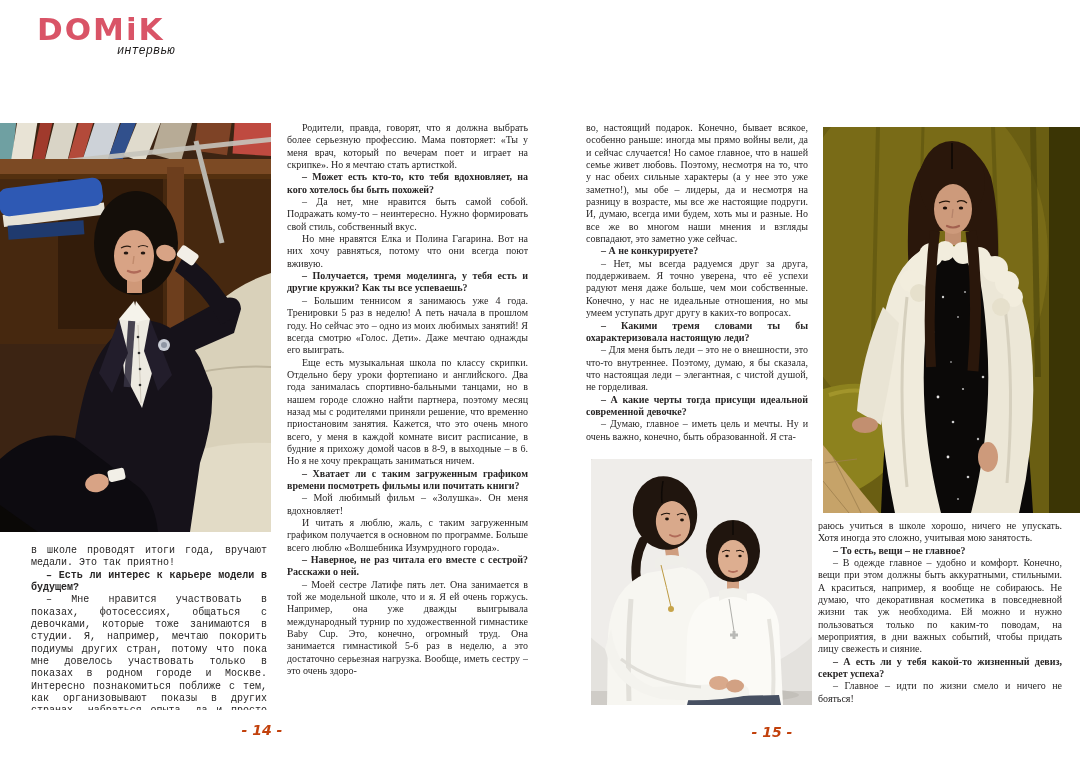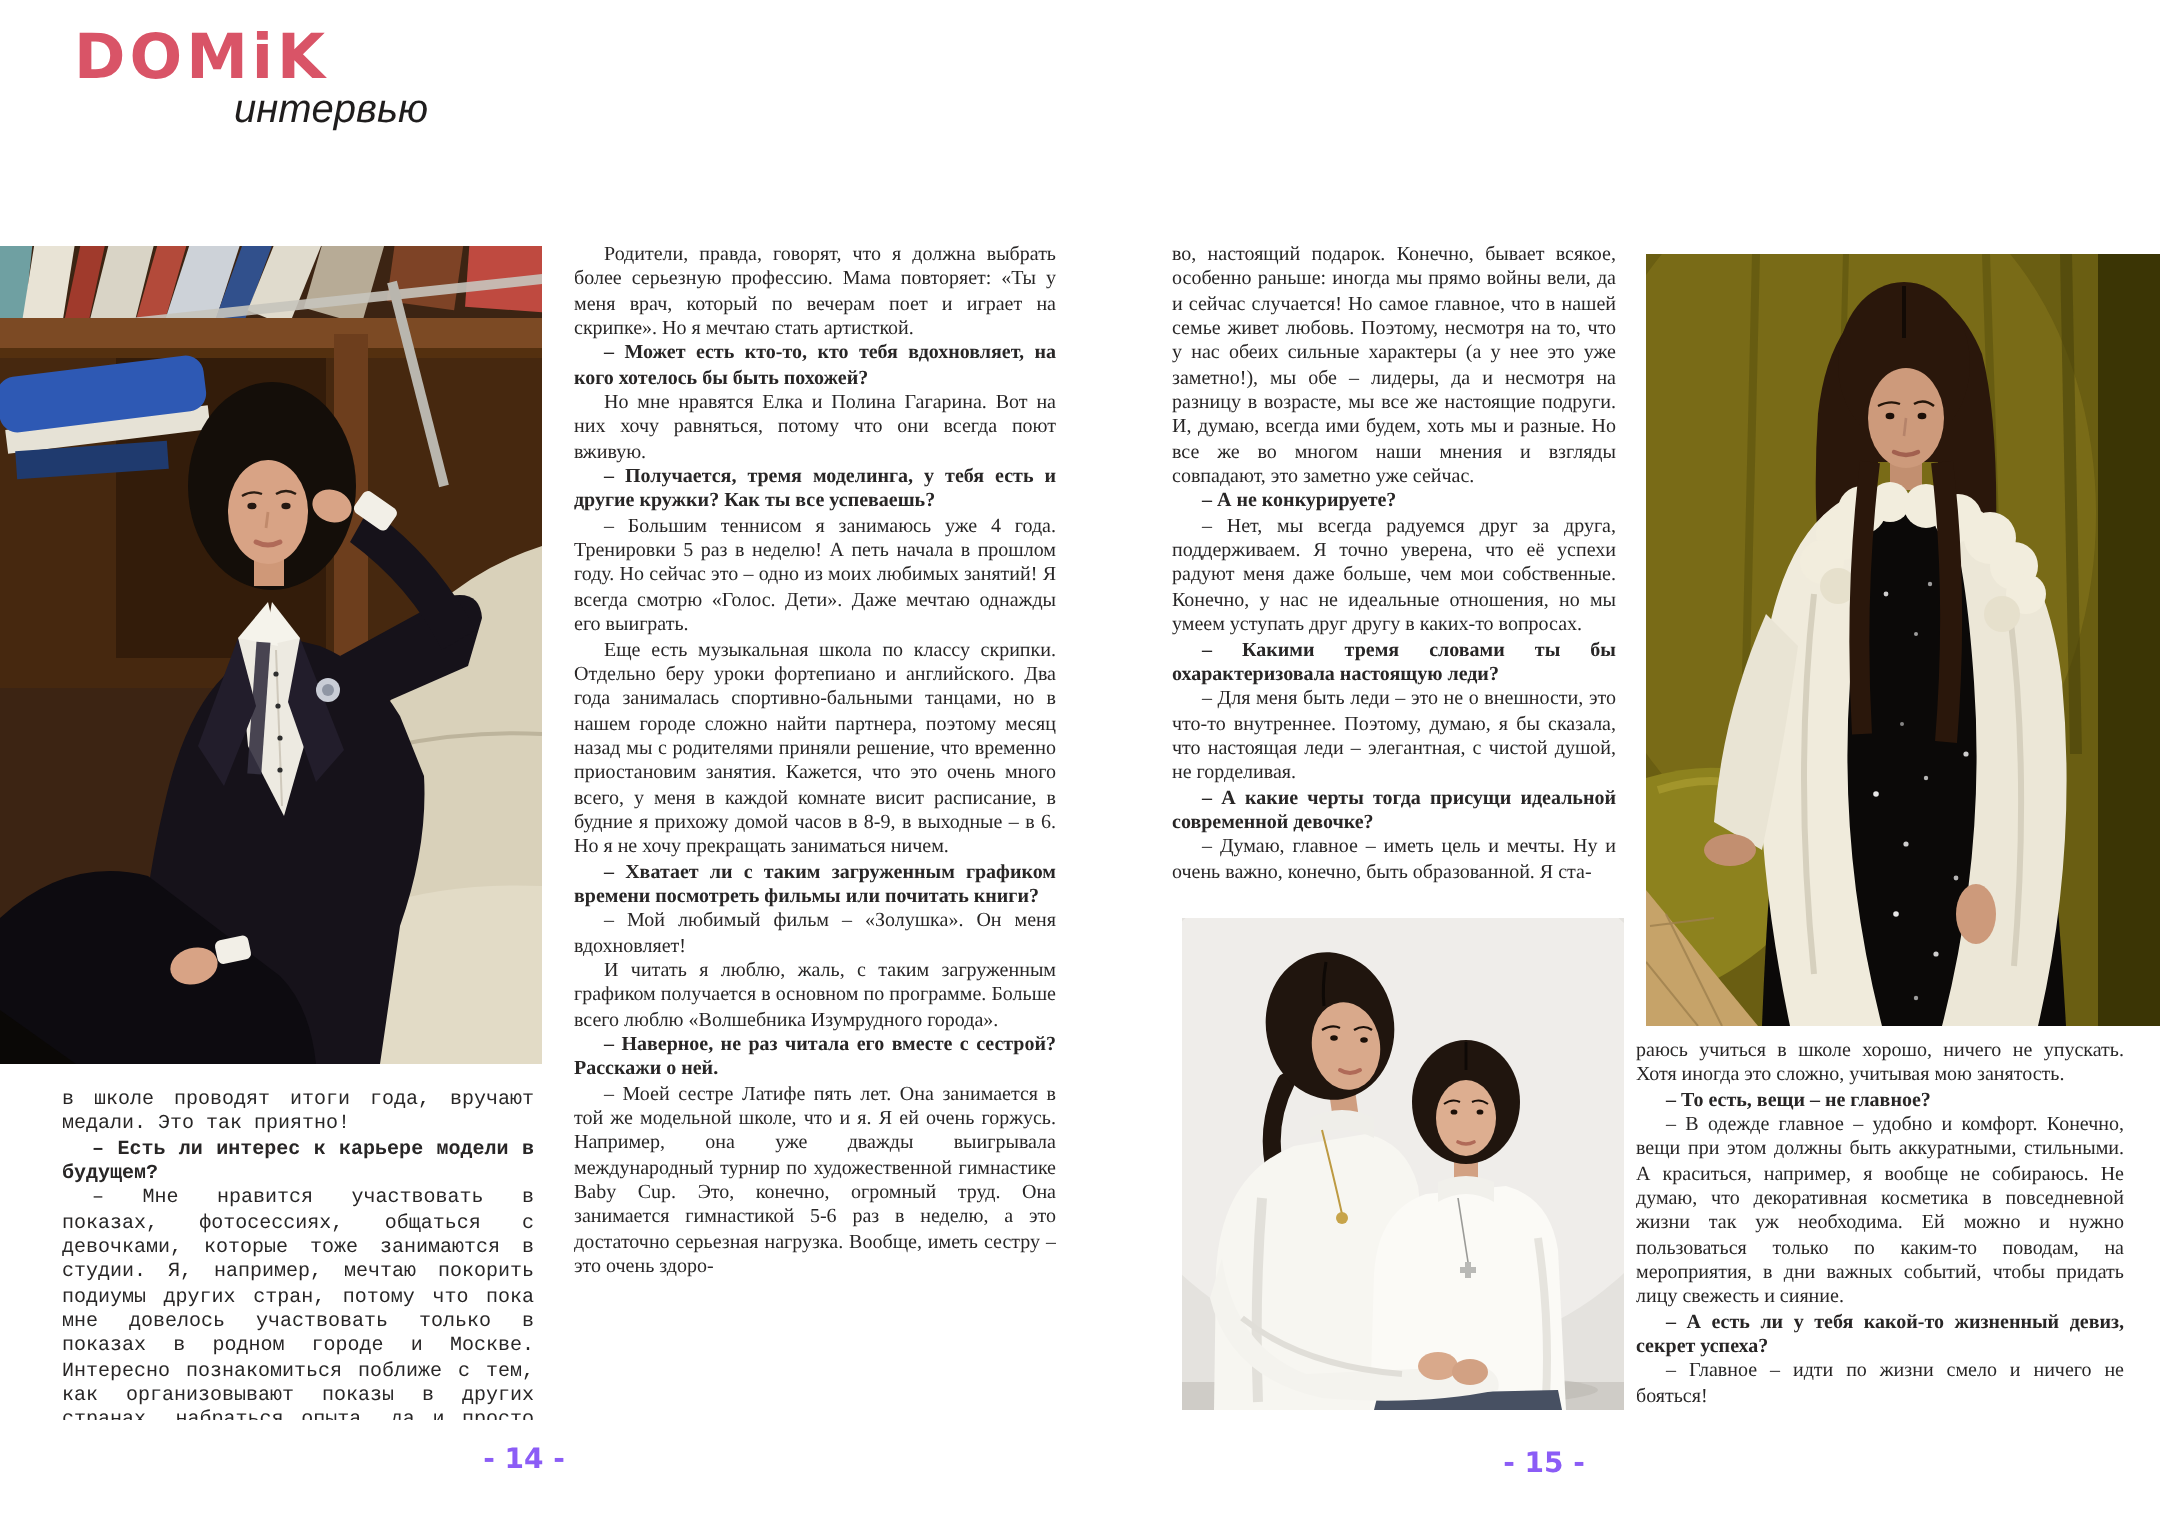--- a/index.html
+++ b/index.html
@@ -7,35 +7,35 @@
     position:relative;width:1080px;height:764px;background:#ffffff;
     font-family:"Liberation Serif", serif;color:#262424;overflow:hidden;
   }
   .logo{
     position:absolute;left:37px;top:14px;
     font-family:"DejaVu Sans", sans-serif;font-weight:bold;
     font-size:31px;letter-spacing:2px;line-height:1;
   }
   .section-label{
     position:absolute;left:117px;top:45px;
-    font-family:Liberation Sans, sans-serif;font-style:italic;
-    font-size:20px;color:#1f1d1d;line-height:1;
+    font-family:Liberation Mono, monospace;font-style:italic;
+    font-size:12px;color:#1f1d1d;line-height:1;
   }
   .col{
     position:absolute;text-align:justify;
     font-size:10px;line-height:12.35px;color:#282626;
     overflow:hidden;
   }
   .para{margin:0;text-indent:15px;}
   .para.q{font-weight:bold;}
   .para.cont{text-indent:0;}
   .pagenum{
     position:absolute;width:80px;text-align:center;
-    font-family:"DejaVu Sans", sans-serif;font-weight:bold;
-    font-size:14px;color:#8b5cf6;
+    font-family:"DejaVu Sans", sans-serif;font-weight:bold;font-style:italic;
+    font-size:14px;color:#c2410c;
   }
   .photo{position:absolute;overflow:hidden;}
   .photo svg{display:block;width:100%;height:100%;}
 </style>
 </head>
 <body>
 
 <div class="spread">
 
   <div class="logo" style="color: rgb(217, 84, 103);">DOMiK</div>
@@ -112,20 +112,21 @@
 
   <p class="para cont">в школе проводят итоги года, вручают медали. Это так приятно!</p>
       <p class="para q">– Есть ли интерес к карьере модели в будущем?</p>
       <p class="para a">– Мне нравится участвовать в показах, фотосессиях, общаться с девочками, которые тоже занимаются в студии. Я, например, мечтаю покорить подиумы других стран, потому что пока мне довелось участвовать только в показах в родном городе и Москве. Интересно познакомиться поближе с тем, как организовывают показы в других странах, набраться опыта, да и просто пройтись по подиуму в какой-то мировой столице моды!</p>
     </div>
 
   <div class="col" style="left:287px;top:122px;width:241px;height:592px;">
 
   <p class="para a">Родители, правда, говорят, что я должна выбрать более серьезную профессию. Мама повторяет: «Ты у меня врач, который по вечерам поет и играет на скрипке». Но я мечтаю стать артисткой.</p>
       <p class="para q">– Может есть кто-то, кто тебя вдохновляет, на кого хотелось бы быть похожей?</p>
+      <p class="para a">– Да нет, мне нравится быть самой собой. Подражать кому-то – неинтересно. Нужно формировать свой стиль, собственный вкус.</p>
       <p class="para a">Но мне нравятся Елка и Полина Гагарина. Вот на них хочу равняться, потому что они всегда поют вживую.</p>
       <p class="para q">– Получается, тремя моделинга, у тебя есть и другие кружки? Как ты все успеваешь?</p>
       <p class="para a">– Большим теннисом я занимаюсь уже 4 года. Тренировки 5 раз в неделю! А петь начала в прошлом году. Но сейчас это – одно из моих любимых занятий! Я всегда смотрю «Голос. Дети». Даже мечтаю однажды его выиграть.</p>
       <p class="para a">Еще есть музыкальная школа по классу скрипки. Отдельно беру уроки фортепиано и английского. Два года занималась спортивно-бальными танцами, но в нашем городе сложно найти партнера, поэтому месяц назад мы с родителями приняли решение, что временно приостановим занятия. Кажется, что это очень много всего, у меня в каждой комнате висит расписание, в будние я прихожу домой часов в 8-9, в выходные – в 6. Но я не хочу прекращать заниматься ничем.</p>
       <p class="para q">– Хватает ли с таким загруженным графиком времени посмотреть фильмы или почитать книги?</p>
       <p class="para a">– Мой любимый фильм – «Золушка». Он меня вдохновляет!</p>
       <p class="para a">И читать я люблю, жаль, с таким загруженным графиком получается в основном по программе. Больше всего люблю «Волшебника Изумрудного города».</p>
       <p class="para q">– Наверное, не раз читала его вместе с сестрой? Расскажи о ней.</p>
       <p class="para a">– Моей сестре Латифе пять лет. Она занимается в той же модельной школе, что и я. Я ей очень горжусь. Например, она уже дважды выигрывала международный турнир по художественной гимнастике Baby Cup. Это, конечно, огромный труд. Она занимается гимнастикой 5-6 раз в неделю, а это достаточно серьезная нагрузка. Вообще, иметь сестру – это очень здоро-</p>
     </div>

